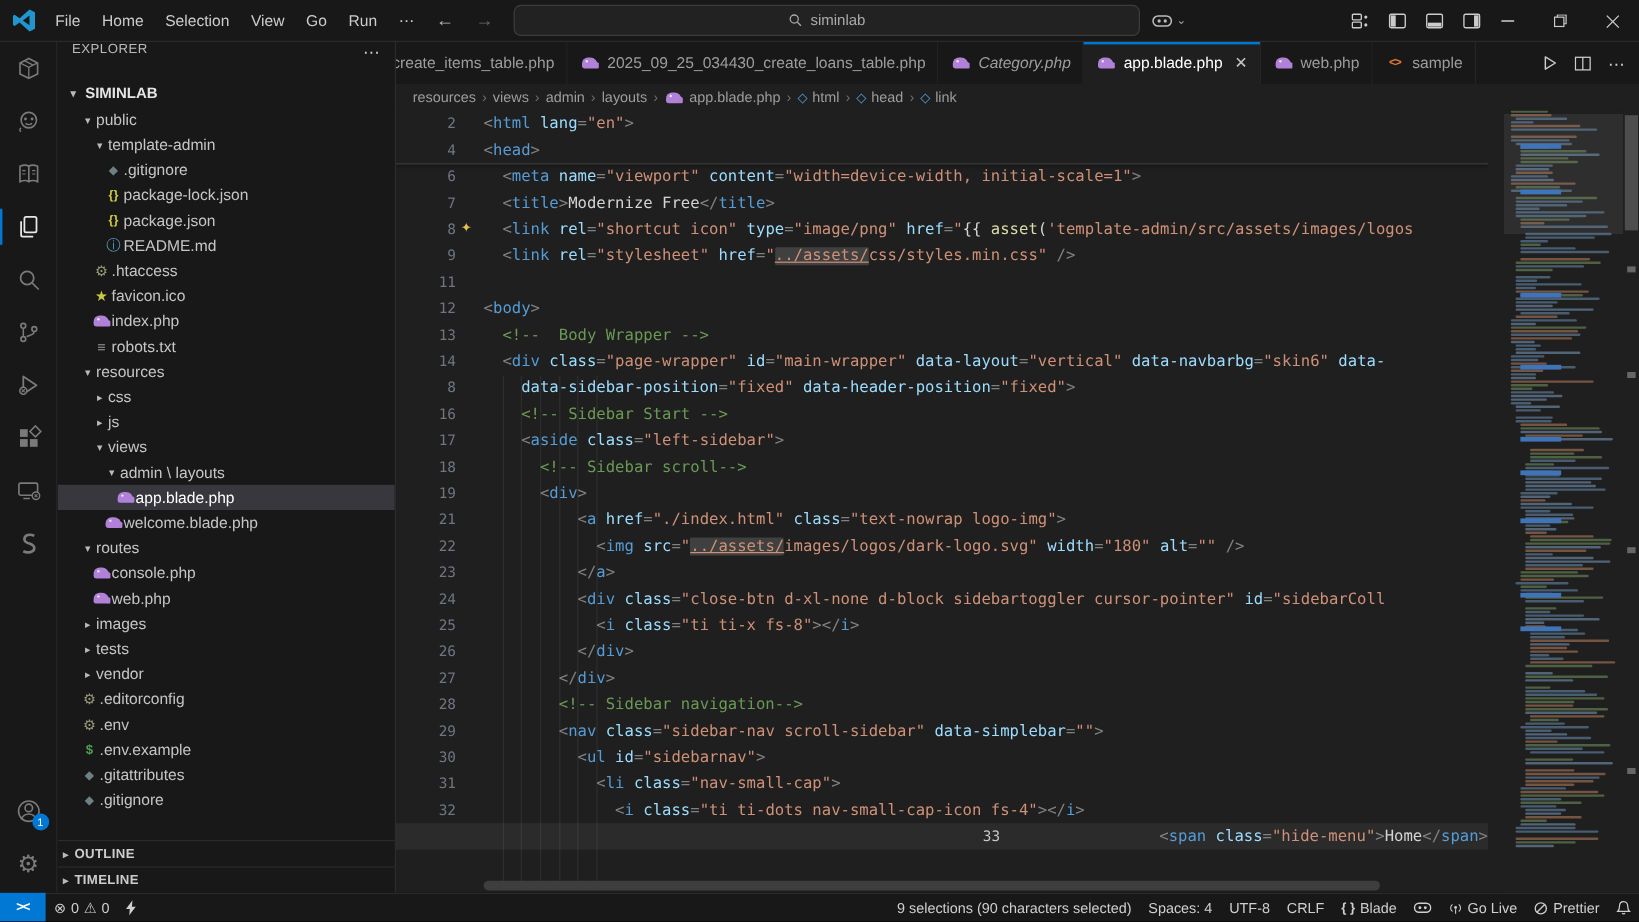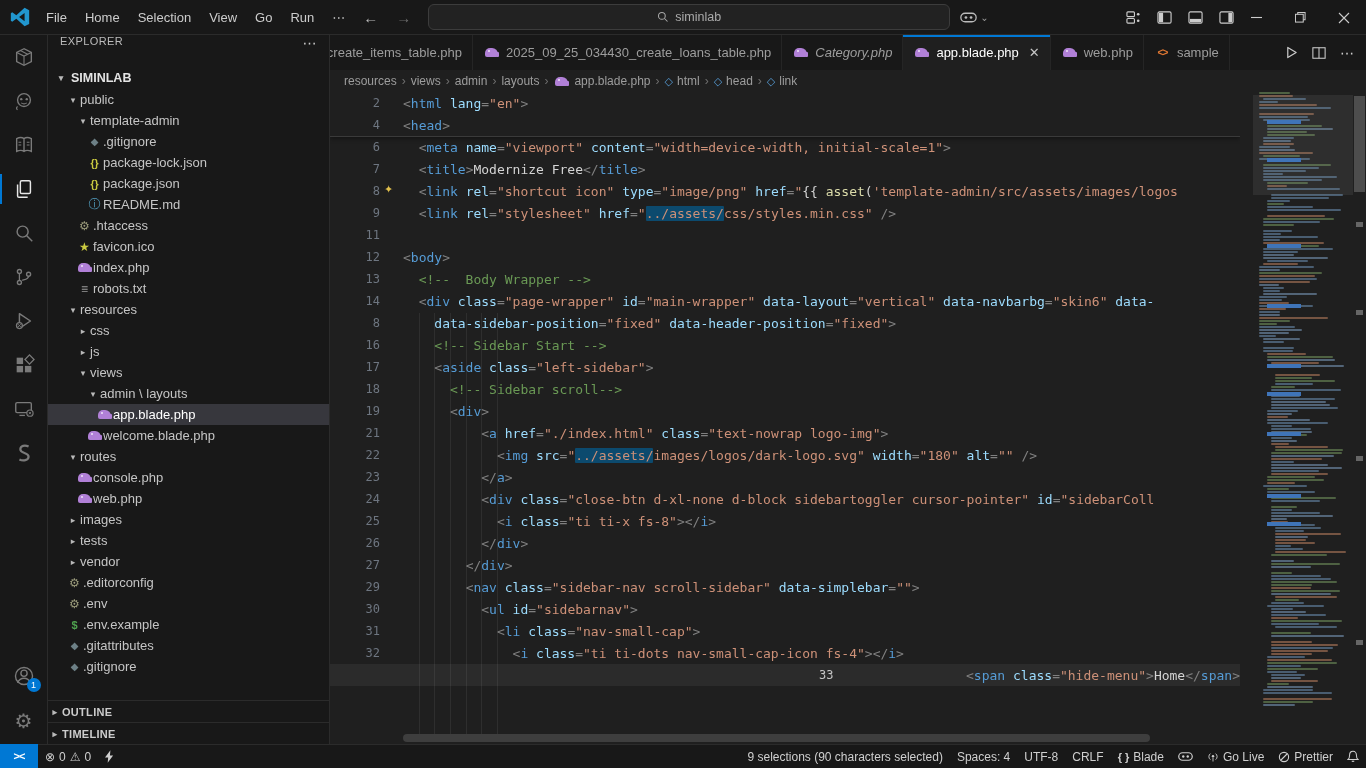--- a/index.html
+++ b/index.html
@@ -77,21 +77,21 @@
   .bc-sym{color:#569cd6;}
 
   
   #code-region{position:absolute;left:0;top:57px;right:13px;bottom:0;overflow:hidden;}
   #code-clip{position:absolute;left:0;top:0;width:910px;bottom:0;overflow:hidden;}
   .cl{height:22px;display:flex;align-items:center;position:relative;}
   .ln{width:50px;flex:0 0 50px;text-align:right;color:#6e7681;font-family:"DejaVu Sans Mono",monospace;font-size:12px;}
   .lc{padding-left:23px;font-family:"DejaVu Sans Mono",monospace;font-size:13px;white-space:pre;color:#d4d4d4;}
   .tk-p{color:#808080;} .tk-t{color:#569cd6;} .tk-a{color:#9cdcfe;} .tk-s{color:#ce9178;}
   .tk-c{color:#6a9955;} .tk-w{color:#d4d4d4;} .tk-f{color:#dcdcaa;}
-  .tk-sel{background:#0c4a6e;border-radius:1px;}
+  .tk-sel{background:#404040;border-radius:1px;text-decoration:underline;}
   .cl.cur{background:rgba(255,255,255,.055);justify-content:flex-end;}
   .cl.cur .ln{color:#c6c6c6;}
   .glyph-sparkle{position:absolute;left:54px;top:3px;color:#e2c04c;font-size:11px;}
   #sticky{position:absolute;left:0;top:0;width:910px;background:#1f1f1f;border-bottom:1px solid #3a3a3a;
           box-shadow:0 2px 4px rgba(0,0,0,.35);z-index:3;}
   #lines{position:absolute;left:0;top:44px;width:910px;}
   .iguide{position:absolute;top:221px;bottom:10px;width:1px;background:#2e2e2e;z-index:0;}
   #hscroll{position:absolute;left:73px;bottom:2px;width:747px;height:8px;background:rgba(121,121,121,.35);border-radius:4px;z-index:4;}
 
   
@@ -620,20 +620,24 @@
             <span class="ln">25</span>
             <span class="lc"><span class="tk-w">            </span><span class="tk-p">&lt;</span><span class="tk-t">i</span><span class="tk-w"> </span><span class="tk-a">class</span><span class="tk-p">=</span><span class="tk-s">"ti ti-x fs-8"</span><span class="tk-p">&gt;</span><span class="tk-p">&lt;/</span><span class="tk-t">i</span><span class="tk-p">&gt;</span></span>
           </div>
           <div class="cl">
             <span class="ln">26</span>
             <span class="lc"><span class="tk-w">          </span><span class="tk-p">&lt;/</span><span class="tk-t">div</span><span class="tk-p">&gt;</span></span>
           </div>
           <div class="cl">
             <span class="ln">27</span>
             <span class="lc"><span class="tk-w">        </span><span class="tk-p">&lt;/</span><span class="tk-t">div</span><span class="tk-p">&gt;</span></span>
+          </div>
+          <div class="cl">
+            <span class="ln">28</span>
+            <span class="lc"><span class="tk-w">        </span><span class="tk-c">&lt;!-- Sidebar navigation--&gt;</span></span>
           </div>
           <div class="cl">
             <span class="ln">29</span>
             <span class="lc"><span class="tk-w">        </span><span class="tk-p">&lt;</span><span class="tk-t">nav</span><span class="tk-w"> </span><span class="tk-a">class</span><span class="tk-p">=</span><span class="tk-s">"sidebar-nav scroll-sidebar"</span><span class="tk-w"> </span><span class="tk-a">data-simplebar</span><span class="tk-p">=</span><span class="tk-s">""</span><span class="tk-p">&gt;</span></span>
           </div>
           <div class="cl">
             <span class="ln">30</span>
             <span class="lc"><span class="tk-w">          </span><span class="tk-p">&lt;</span><span class="tk-t">ul</span><span class="tk-w"> </span><span class="tk-a">id</span><span class="tk-p">=</span><span class="tk-s">"sidebarnav"</span><span class="tk-p">&gt;</span></span>
           </div>
           <div class="cl">

